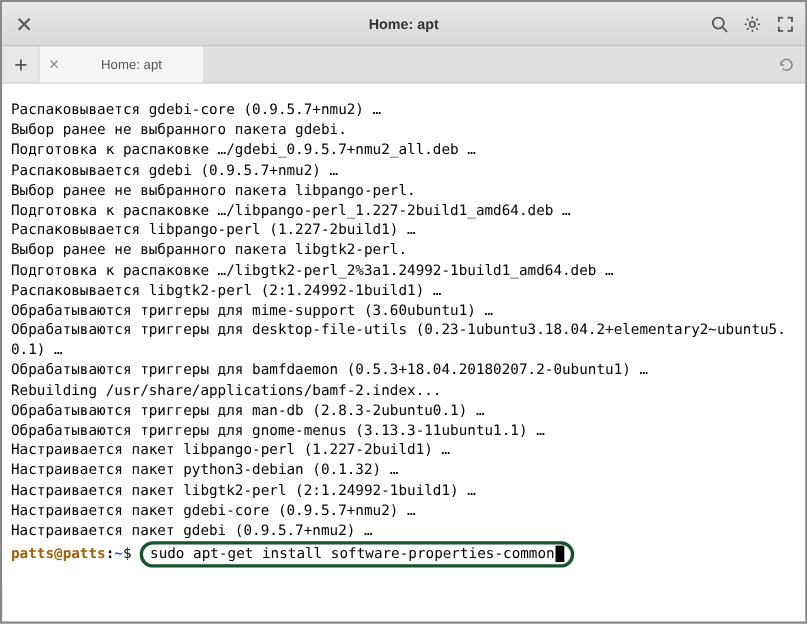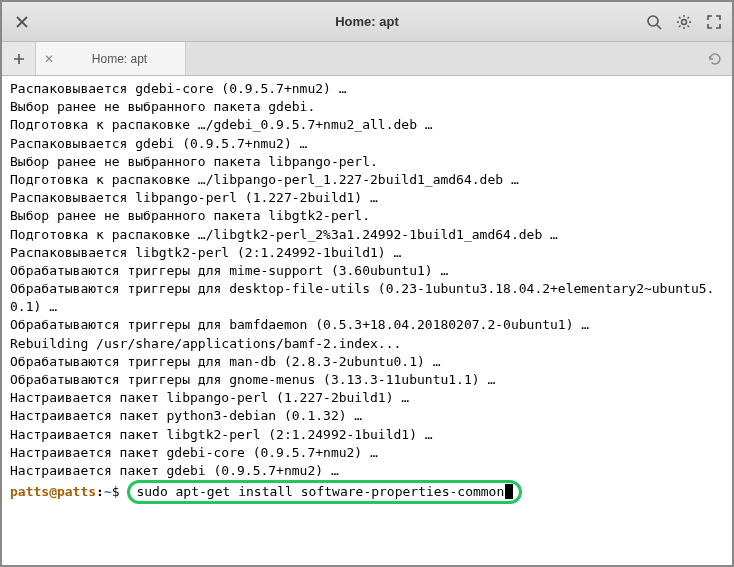--- a/index.html
+++ b/index.html
@@ -94,35 +94,35 @@
     .tabbar-right {
       margin-left: auto;
       width: 34px;
       display: flex;
       align-items: center;
       justify-content: center;
       color: #888;
     }
     .terminal {
       background: #fff;
-      padding: 4px 8px;
+      padding: 16px 8px;
       font-family: "DejaVu Sans Mono", "Courier New", monospace;
       font-size: 13px;
       line-height: 1.4;
       color: #000;
       white-space: pre-wrap;
       word-break: break-all;
     }
     .term-line { display: block; }
     .prompt-user { color: #a16207; font-weight: bold; }
     .prompt-colon { color: #000; font-weight: bold; }
     .prompt-path { color: #3a5fcd; font-weight: bold; }
     .prompt-dollar { color: #000; }
     .highlight {
-      border: 3px solid #22c55e;
+      border: 3px solid #14532d;
       border-radius: 14px;
       padding: 0 6px;
       display: inline-block;
     }
     .cursor {
       display: inline-block;
       width: 8px;
       height: 15px;
       background: #000;
       vertical-align: text-bottom;

